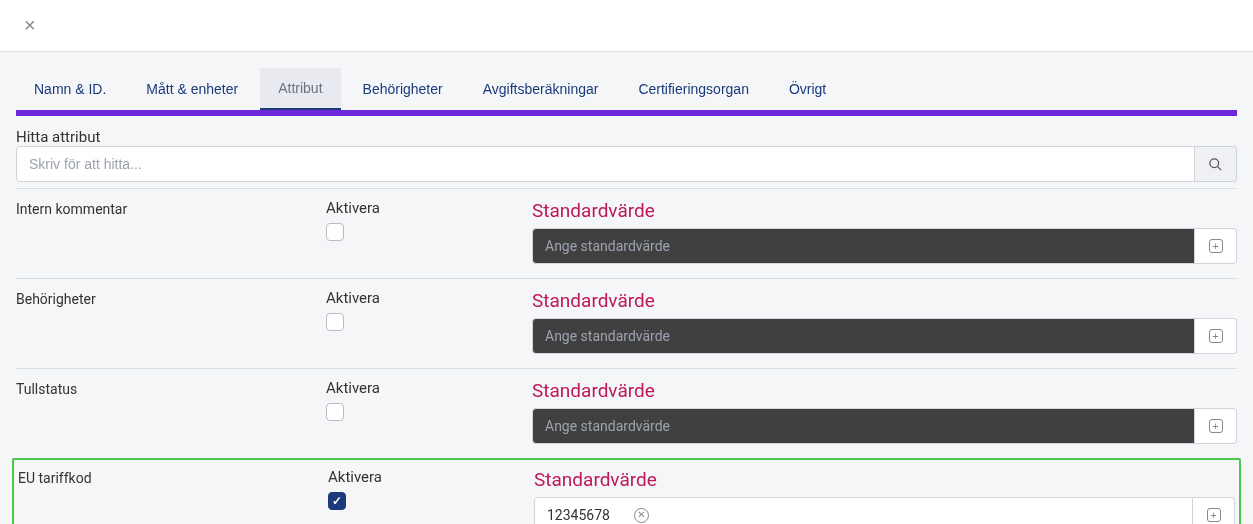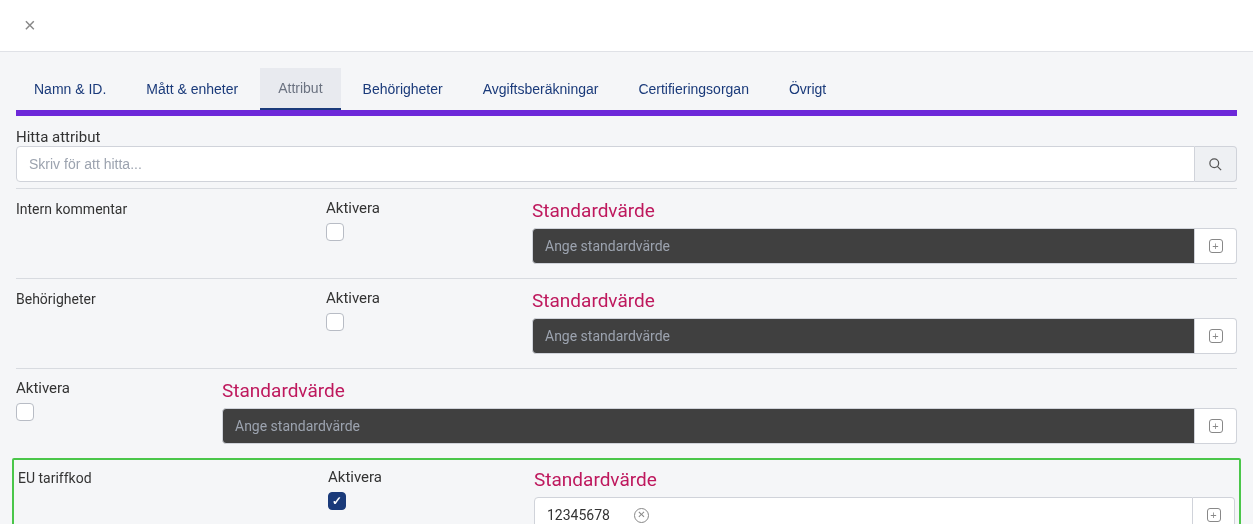--- a/index.html
+++ b/index.html
@@ -284,20 +284,21 @@
         <div class="default-input-row">
           <div class="default-input disabled">Ange standardvärde</div>
           <button class="add-btn">
             <span class="plus-box">+</span>
           </button>
         </div>
       </div>
     </div>
 
     <div class="attr-row">
+      <div class="attr-name">Tullstatus</div>
       <div class="attr-activate">
         <div class="attr-activate-label">Aktivera</div>
         <span class="checkbox"></span>
       </div>
       <div class="attr-default">
         <div class="attr-default-label">Standardvärde</div>
         <div class="default-input-row">
           <div class="default-input disabled">Ange standardvärde</div>
           <button class="add-btn">
             <span class="plus-box">+</span>

